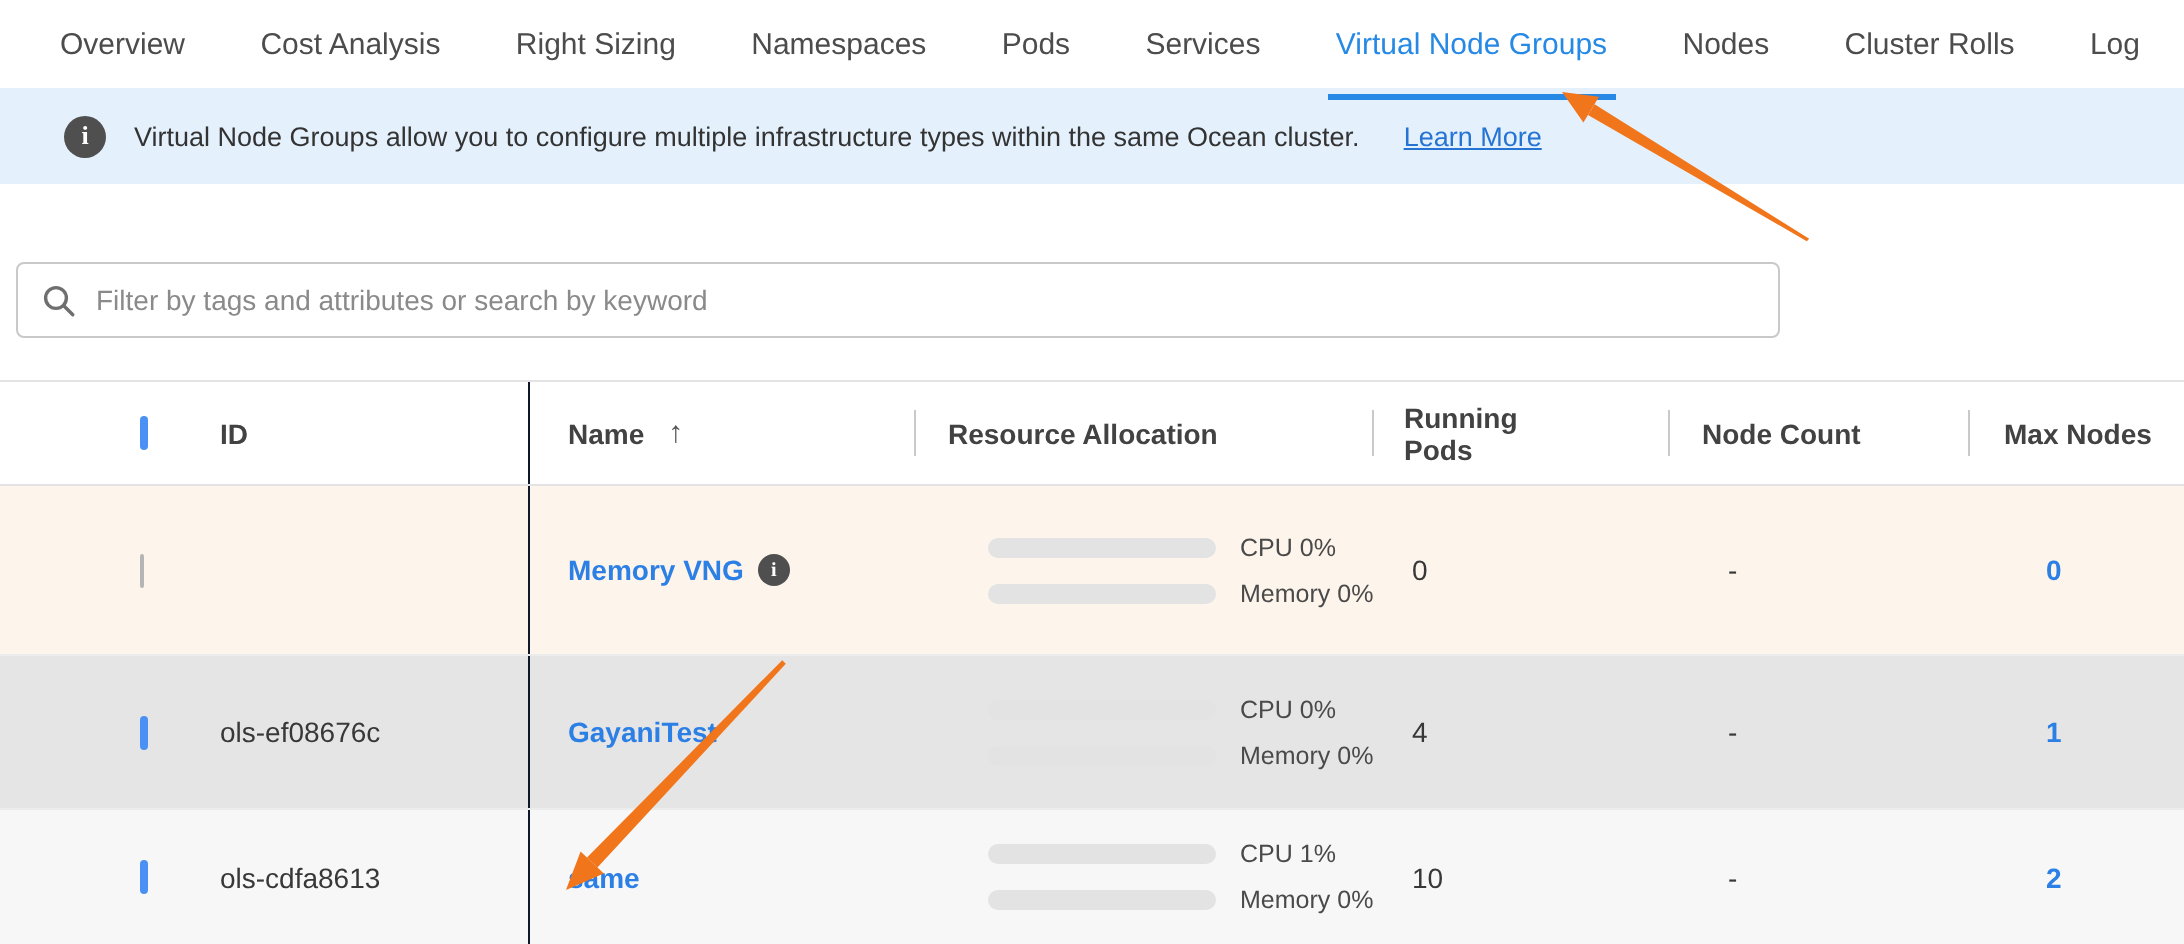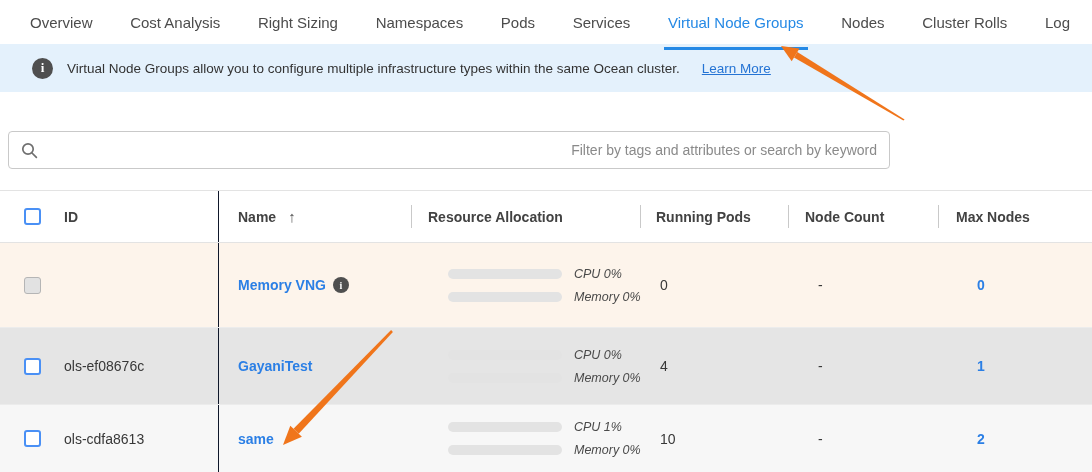--- a/index.html
+++ b/index.html
@@ -23,46 +23,46 @@
     font-size:13px; font-weight:700; display:flex; align-items:center; justify-content:center;
     flex:0 0 auto; font-family:"Liberation Serif", serif; }
   .banner-text { font-size:13.5px; color:#333; }
   .banner-link { font-size:13.5px; color:#2574d4; text-decoration:underline; margin-left:8px;
     cursor:pointer; }
 
   
   .search-wrap { margin:39px 0 0 8px; width:882px; height:38px; border:1px solid #c9c9c9;
     border-radius:4px; background:#fff; display:flex; align-items:center; padding:0 12px; gap:10px; }
   .search-wrap input { border:none; outline:none; flex:1; font-size:14px; color:#be185d;
-    font-family:"Liberation Sans", sans-serif; background:transparent;text-align:right; }
+    font-family:"Liberation Sans", sans-serif; background:transparent; }
   .search-wrap input::placeholder { color:#8a8a8a; }
 
   
   .table { margin-top:21px; width:1092px; }
   .trow { display:grid; grid-template-columns:56px 162px 193px 229px 148px 150px auto;
     align-items:center; }
   .thead { height:53px; border-top:1px solid #e3e3e3; border-bottom:1px solid #e3e3e3;
     font-weight:700; font-size:14px; color:#424242; background:#fff; }
-  .cell { height:100%; display:flex; align-items:center; position:relative; }
+  .cell { height:100%; display:flex; align-items:center; position:relative;margin-left:46px; }
   .cell-check { padding-left:24px; }
   .cell-id { padding-left:8px; }
   .cell-name { padding-left:19px; border-left:1px solid #0f172a; }
   .thead .cell-resource { padding-left:17px; }
   .thead .cell-running { padding-left:16px; }
   .thead .cell-max { padding-left:18px; }
   .thead .cell-count { padding-left:17px; }
   .thead .div::before { content:""; position:absolute; left:0; top:14px; bottom:14px;
     width:1px; background:#c9c9c9; }
   .sort-arrow { margin-left:12px; font-size:15px; color:#555; font-weight:400; }
 
   .tbody .trow { font-size:14px; color:#383838; border-bottom:1px solid #ececec; }
   .row-0 { height:85px; background:#fdf4eb; }
   .row-1 { height:77px; background:#e5e5e5; }
   .row-2 { height:67px; background:#f7f7f7; border-bottom:none !important; }
-  .tbody .cell-resource { padding-left:37px;font-style:italic; }
+  .tbody .cell-resource { padding-left:37px; }
   .tbody .cell-running { padding-left:20px; }
   .tbody .cell-max { padding-left:30px; }
   .tbody .cell-count { padding-left:39px; }
 
   .checkbox { width:17px; height:17px; border:2px solid #4a90f5; border-radius:3px;
     background:#fff; cursor:pointer; }
   .checkbox.disabled { border:1px solid #b5b5b5; background:#e2e2e2; cursor:default; }
 
   .name-link { color:#2b7fe5; font-weight:700; cursor:pointer; text-decoration:none; }
   .count-link { color:#2b7fe5; font-weight:700; cursor:pointer; }

